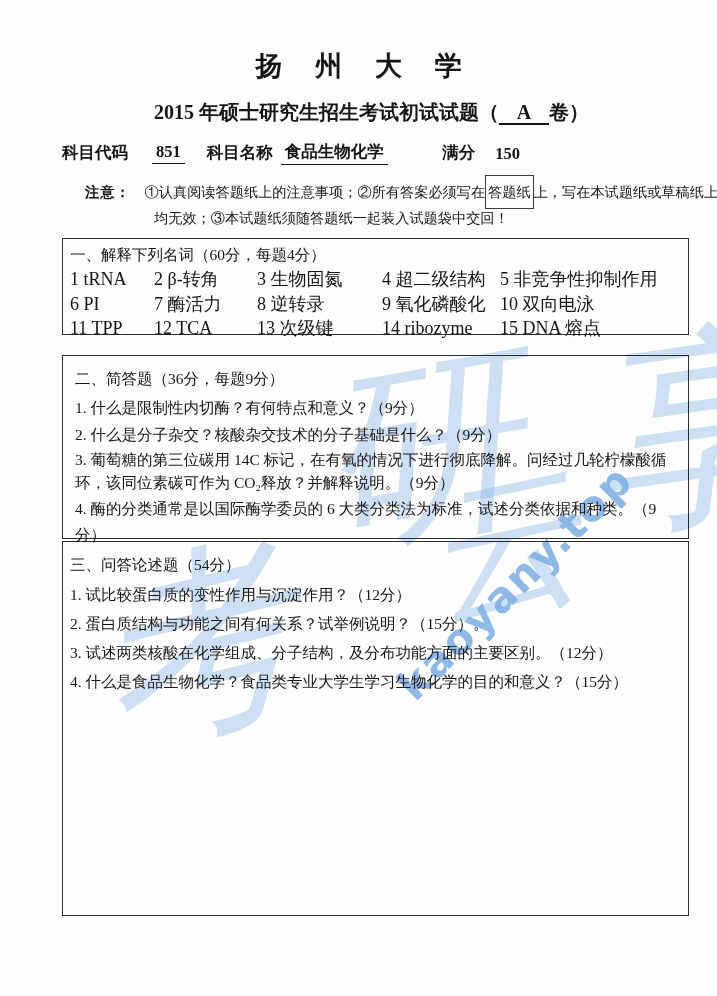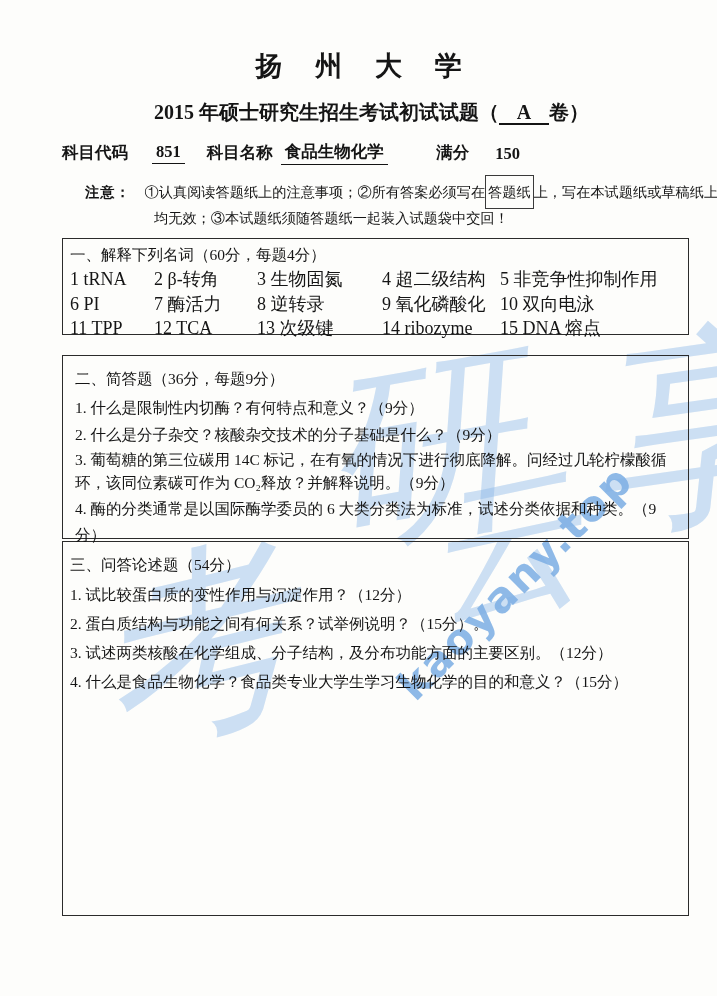--- a/index.html
+++ b/index.html
@@ -58,21 +58,21 @@
     margin:15px 0 0 62px;
     display:flex;align-items:center;
     font-size:16.5px;white-space:nowrap;
   }
   .subject-line .lbl{font-weight:600;}
   .subject-line .val{font-weight:bold;border-bottom:1.5px solid #141414;padding:0 4px 1px 4px;}
   .subject-line .code{margin-left:24px;}
   .subject-line .name-lbl{margin-left:22px;}
   .subject-line .name{margin-left:8px;}
   .score-group{margin-left:auto;margin-right:197px;display:flex;align-items:flex-end;}
-  .score-group .score{font-weight:bold;margin-left:26px;}
+  .score-group .score{font-weight:bold;margin-left:20px;}
   .notice{
     margin:14px 0 0 85px;
     font-size:14.2px;line-height:26px;
   }
   .notice .line1{white-space:nowrap;}
   .notice .lbl{font-weight:600;letter-spacing:1px;margin-right:14px;}
   .notice .boxed{border:1px solid #3a3a3a;padding:8px 2px;}
   .notice .line2{margin-left:69px;white-space:nowrap;}
   
   .box{

